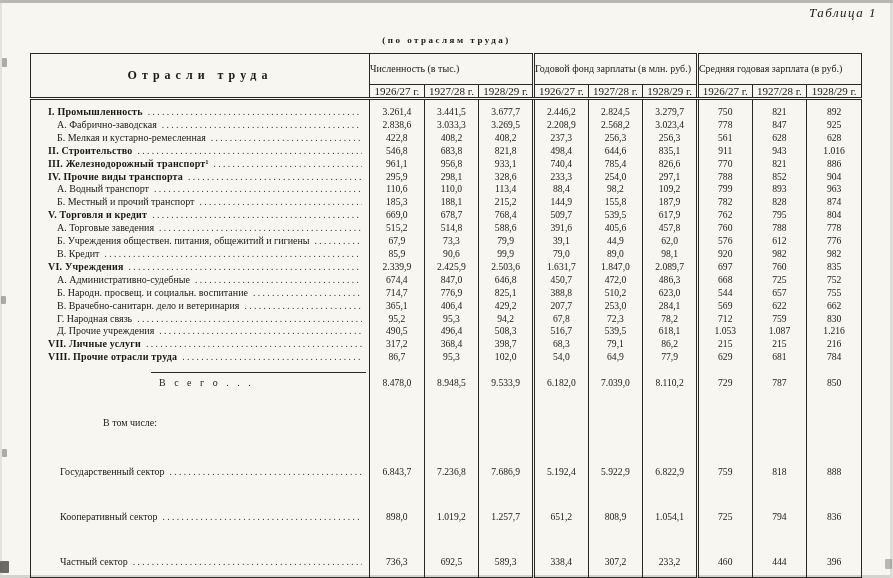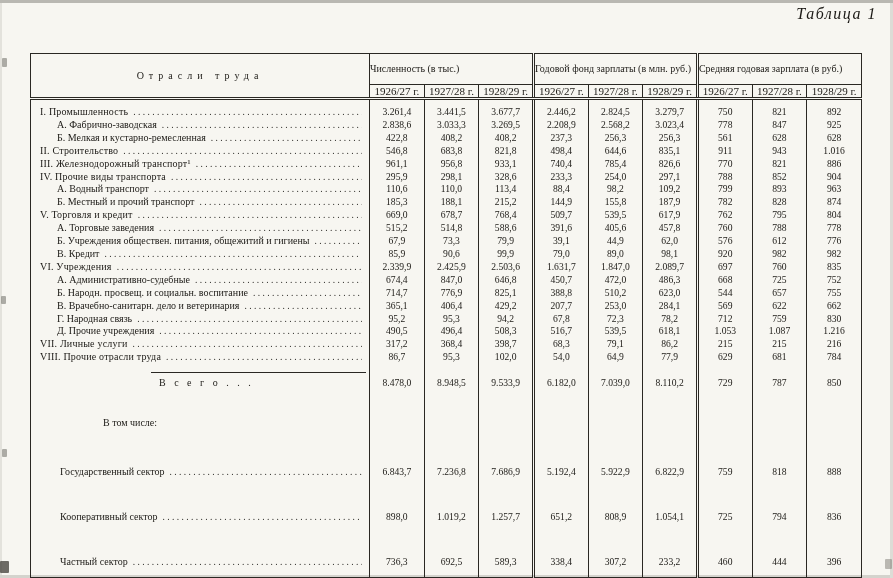--- a/index.html
+++ b/index.html
@@ -7,47 +7,47 @@
     width:893px;height:578px;overflow:hidden;
     background:#c9c8c2;
     font-family:"Liberation Serif","DejaVu Serif",serif;
     color:#1c1a16;
   }
   .page{
     position:relative;width:893px;height:578px;
     background:#f7f6f1;
     box-shadow:inset 0 3px 0 #b9b8b2, inset -3px 0 0 #dddcd6, inset 0 -3px 0 #d4d3cd, inset 2px 0 0 #e3e2dc;
   }
-  .table-label{position:absolute;top:5px;right:16px;font-style:italic;font-size:16px;letter-spacing:1.5px;}
+  .table-label{position:absolute;top:5px;right:16px;font-style:italic;font-size:13px;letter-spacing:1.5px;}
   .title{position:absolute;top:16px;left:40px;right:40px;text-align:center;font-size:12.5px;font-weight:bold;letter-spacing:0.8px;word-spacing:2px;}
   .subtitle{position:absolute;top:35px;left:0;right:0;text-align:center;font-size:9px;font-weight:bold;letter-spacing:2.5px;}
 
   table.stats{
     position:absolute;top:53px;left:30px;
     width:832px;border-collapse:collapse;table-layout:fixed;
     border:1.5px solid #2a2823;
   }
   table.stats th, table.stats td{padding:0;}
   th.label-head{
     width:338px;border-right:1px solid #2a2823;border-bottom:3px double #2a2823;
-    font-weight:normal;font-size:10px;letter-spacing:5px;text-align:center;vertical-align:middle;
+    font-weight:bold;font-size:12px;letter-spacing:5px;text-align:center;vertical-align:middle;
   }
   th.group-head{
     border-left:1px solid #2a2823;border-bottom:1px solid #2a2823;
     font-weight:normal;font-size:10px;line-height:11.5px;padding:4px 12px;vertical-align:middle;height:30px;text-align:left;
   }
   th.year-head{
     border-left:1px solid #2a2823;border-bottom:3px double #2a2823;
     font-weight:normal;font-size:11px;padding:5px 0 9px;vertical-align:top;width:55px;text-align:center;
   }
   tbody td{line-height:11.9px;font-size:10px;vertical-align:baseline;}
   td.lbl{overflow:hidden;}
   .lblwrap{display:flex;align-items:baseline;padding-left:9px;}
   .lblwrap.ind{padding-left:26px;}
-  .b .txt{font-weight:normal;letter-spacing:0.2px;}
+  .b .txt{font-weight:bold;letter-spacing:0.2px;margin-left:8px;}
   .lblwrap .txt{white-space:nowrap;}
   .leader{flex:1;overflow:hidden;white-space:nowrap;min-width:0;margin:0 7px 0 5px;font-size:9.5px;}
   .leader::before{content:". . . . . . . . . . . . . . . . . . . . . . . . . . . . . . . . . . . . . . . . . . . . . . . . . . . . . .";}
   td.num{text-align:center;border-left:1px solid #2a2823;font-size:9.6px;white-space:nowrap;}
   th.gs, td.gs{border-left:3px double #2a2823;}
   tr.pad-top td{padding-top:6px;}
   tr.spacer td{font-size:1px;}
   .sumline{border-top:1px solid #2a2823;width:215px;margin-left:120px;margin-top:8px;}
   tr.total .lblwrap{padding-left:128px;align-items:center;}
   tr.total .txt{letter-spacing:3px;}
@@ -60,20 +60,21 @@
   .a2{left:1px;top:296px;width:5px;height:8px;}
   .a3{left:2px;top:449px;width:5px;height:8px;}
   .a4{left:0;bottom:5px;width:9px;height:12px;opacity:0.8;background:#4a4842;}
   .a5{right:1px;bottom:9px;width:7px;height:10px;opacity:0.45;}
 </style>
 </head>
 <body>
 
 <div class="page">
   <div class="table-label">Таблица 1</div>
+  <div class="subtitle">(по отраслям труда)</div>
 
   <table class="stats">
     <thead>
       <tr>
         <th class="label-head" rowspan="2">Отрасли труда</th>
         <th class="group-head" colspan="3">Численность (в тыс.)</th>
         <th class="group-head gs" colspan="3">Годовой фонд зарплаты (в млн. руб.)</th>
         <th class="group-head gs" colspan="3">Средняя годовая зарплата (в руб.)</th>
       </tr>
       <tr class="years">

